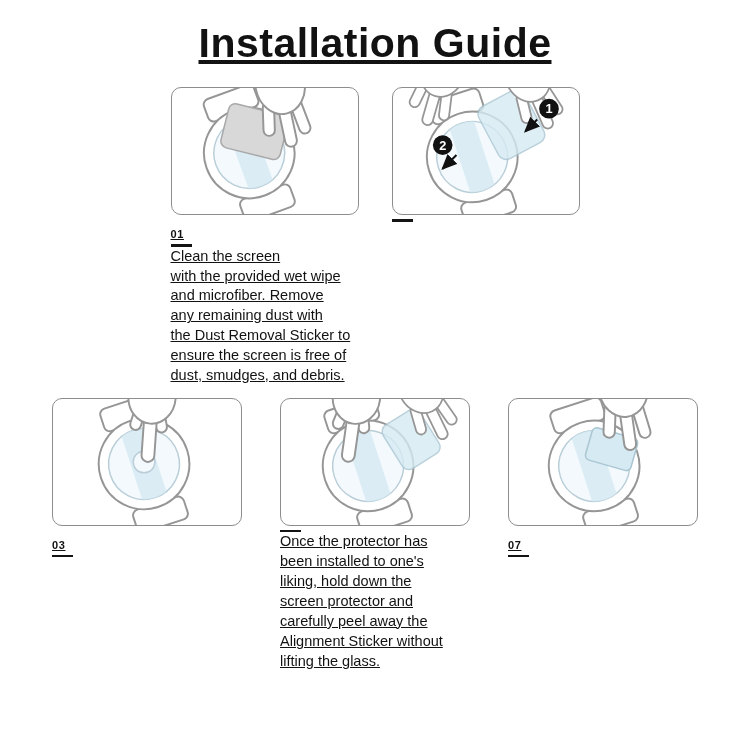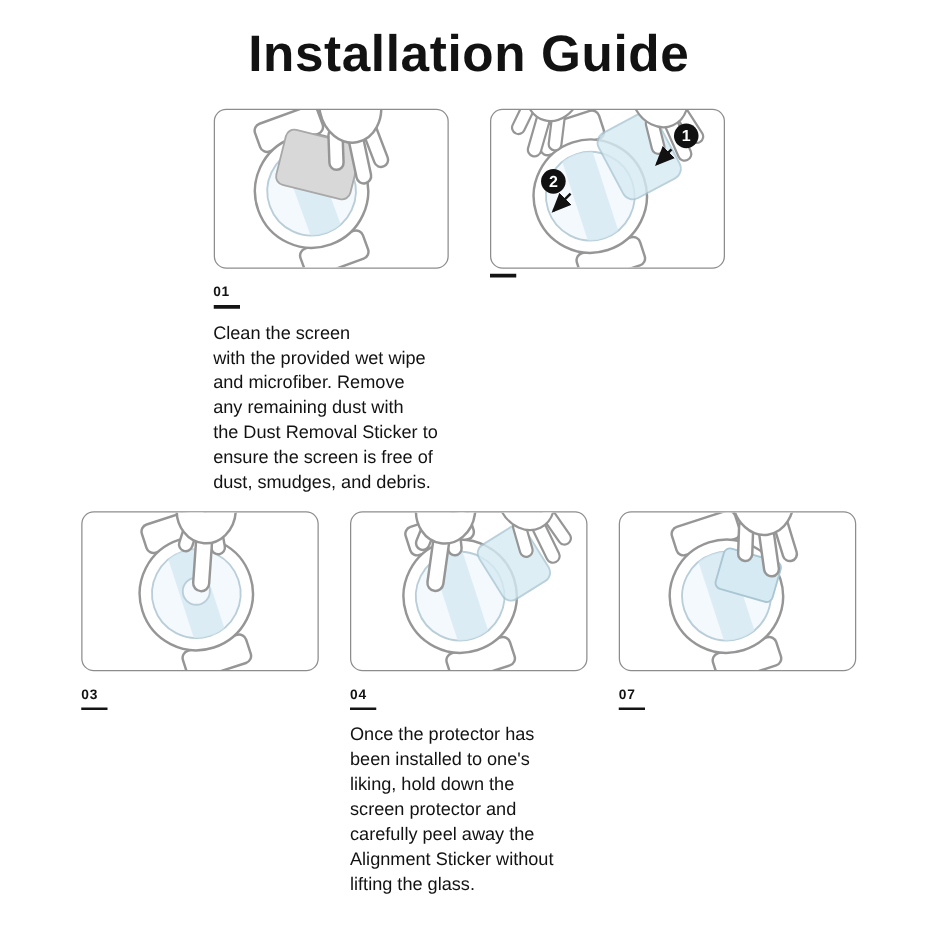--- a/index.html
+++ b/index.html
@@ -2,34 +2,34 @@
 <html style="--outline: #969696; --film-tint: #d6eaf3; --badge: #111111;"><head>
 <meta charset="utf-8">
 <style>
   html, body { margin: 0; padding: 0; }
   body {
     width: 750px; height: 750px;
     background: #ffffff;
     font-family: "Liberation Sans", sans-serif;
     color: #121212;
   }
-  .page { width: 750px; height: 750px; overflow: hidden; position: relative; }
+  .page { width: 750px; height: 750px; overflow: hidden; position: relative; text-decoration: underline; }
 
   .title {
     text-align: center;
     font-weight: 700;
     font-size: 41px;
     letter-spacing: 0.5px;
     padding-top: 20px;
     line-height: 1.15;
   }
 
   .row { display: flex; justify-content: center; }
   .row-1 { margin-top: 20px; gap: 33px; }
-  .row-2 { margin-top: 12px; gap: 25px; }
+  .row-2 { margin-top: 12px; gap: 38px; }
 
   .step { display: flex; flex-direction: column; }
   .row-1 .step { width: 188px; }
   .row-2 .step { width: 190px; }
 
   .panel {
     height: 128px;
     border: 1.6px solid #8d8d8d;
     border-radius: 10px;
     background: #ffffff;
@@ -39,21 +39,20 @@
   .panel svg { display: block; width: 100%; height: 100%; }
 
   .step-num {
     font-weight: 700;
     font-size: 11px;
     letter-spacing: 0.6px;
     margin-top: 13px;
   }
   .rule { width: 21px; height: 2.6px; background: #141414; margin-top: 4px; }
   .step-text {
-    margin-top: 11px;
     font-size: 14.5px;
     line-height: 1.37;
     white-space: pre-line;
   }
 
   
   .outline { stroke: var(--outline, #969696); stroke-width: 2; fill: #ffffff; }
   .dial    { fill: #f3f9fc; stroke: #b9ced8; stroke-width: 1.5; }
   .tint    { fill: var(--film-tint, #d6eaf3); }
   .wipe    { fill: #d8d8d8; stroke: #a8a8a8; stroke-width: 1.5; }
@@ -188,21 +187,20 @@
             <rect class="film" x="-20" y="-26" width="44" height="52" rx="8"></rect>
           </g>
           <g transform="translate(72,28) rotate(8)">
               <use href="#pointhand"></use>
             </g>
           <g transform="translate(154,14) rotate(-26) scale(0.9)">
               <use href="#hand"></use>
             </g>
         </svg>
       </div>
-      <div class="step-num">04</div>
       <div class="rule"></div>
       <div class="step-text">Once the protector has
 been installed to one's
 liking, hold down the
 screen protector and
 carefully peel away the
 Alignment Sticker without
 lifting the glass.</div>
     </div>
 

